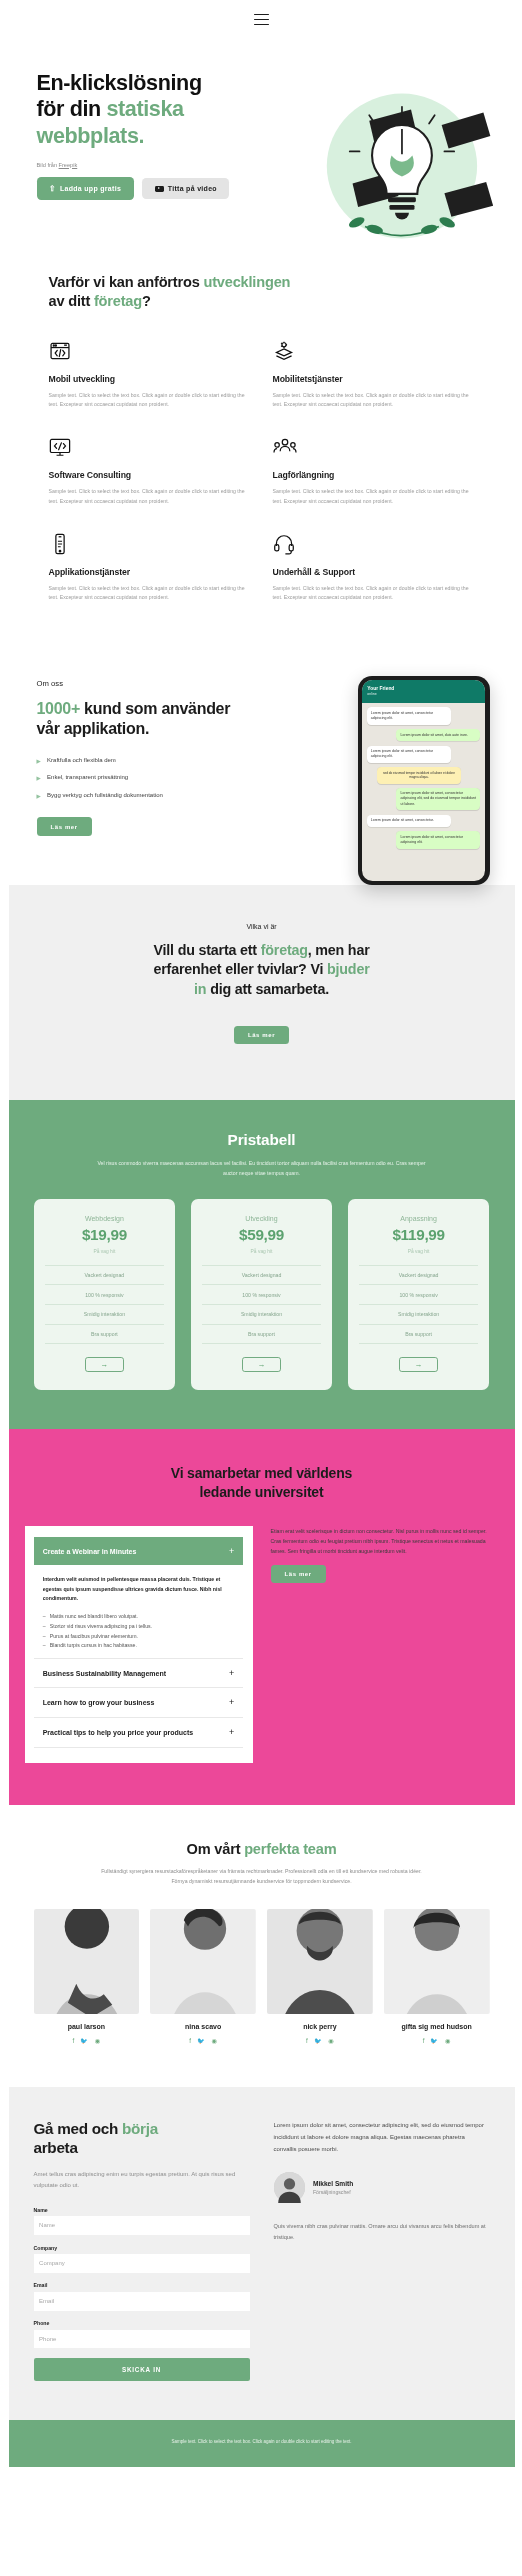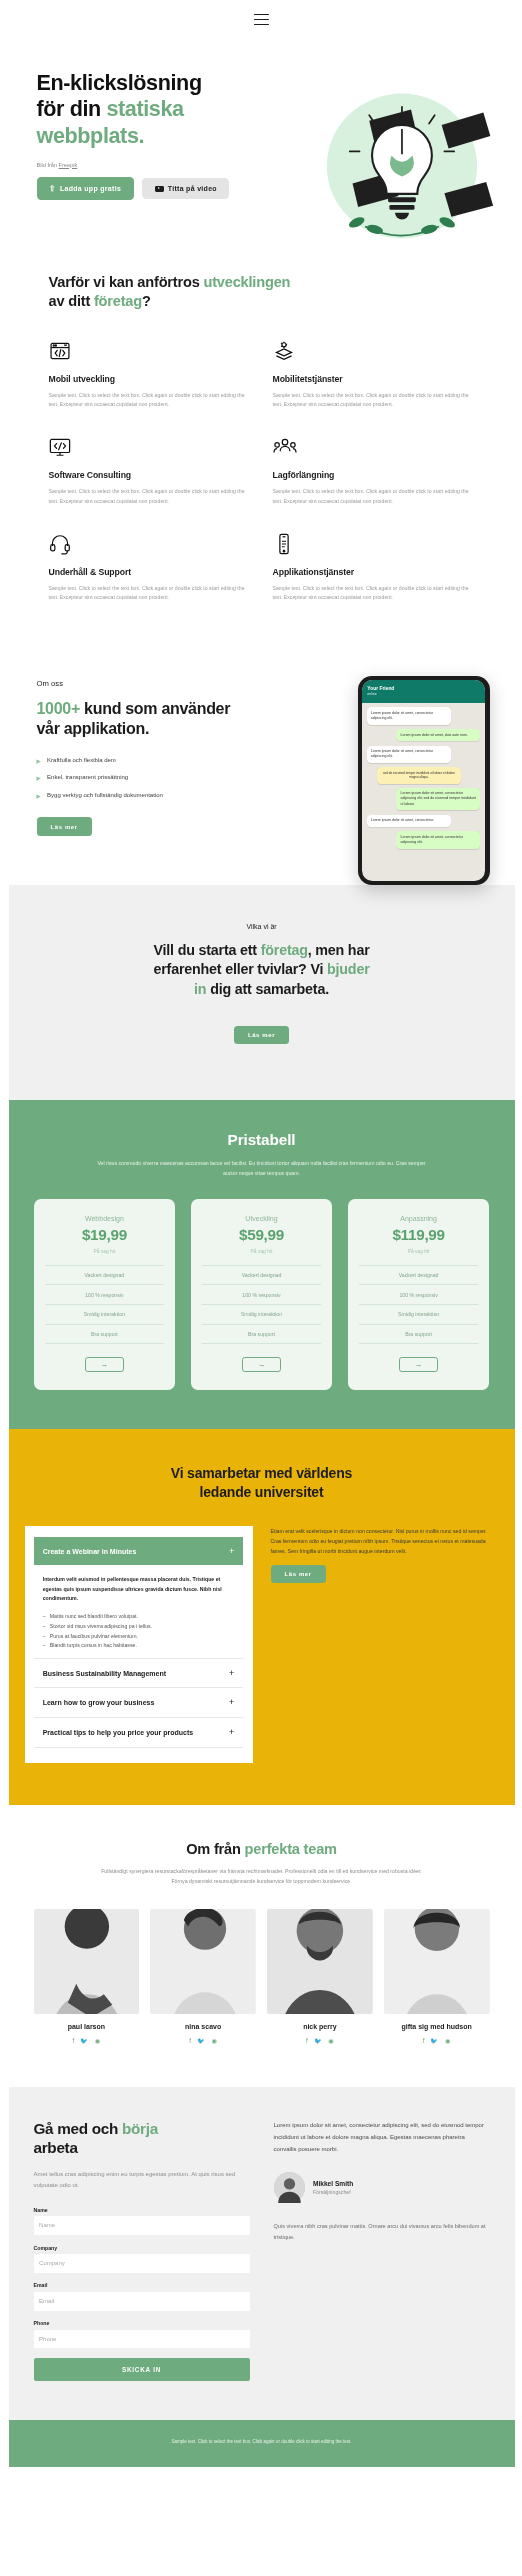--- a/index.html
+++ b/index.html
@@ -93,21 +93,21 @@
   .price-card { background: #eef6ef; border-radius: 7px; padding: 15.3px 11px 18px; }
   .price-name { font-size: 7px; color: #8fb698; margin-bottom: 4.2px; }
   .price-amt { font-size: 15.3px; font-weight: 700; color: #5ca26f; letter-spacing:-0.3px; }
   .price-note { font-size: 4.9px; color: #a9c6b0; margin-top: 4.9px; margin-bottom: 11px; }
   .price-feats { list-style:none; }
   .price-feats li { font-size: 5.2px; color: #86a68e; padding: 6.3px 0; border-top: 0.7px solid #d5e6d8; }
   .price-feats li:last-child { border-bottom: 0.7px solid #d5e6d8; }
   .arrow-btn { margin-top: 12.5px; width: 39px; height: 15.3px; border: 0.7px solid #72ab81; border-radius: 2.8px; background: transparent; color:#5ca26f; font-size: 7.7px; display:inline-flex; align-items:center; justify-content:center; }
 
   
-  .uni { background: #eab308; padding: 35px 16px 42px; }
+  .uni { background: #ec4899; padding: 35px 16px 42px; }
   h2.uni-title { font-size: 14px; line-height: 1.35; font-weight: 700; text-align: center; margin-bottom: 24px; letter-spacing:-0.2px; }
   .acc { background: #fff; padding: 11px 9.8px 15.3px; display:flex; flex-direction:column; gap: 0; }
   .acc-item { border-bottom: 0.7px solid #e8e8e8; }
   .acc-head { display:flex; justify-content: space-between; align-items:center; padding: 9.8px 8.4px; font-size: 7px; font-weight: 700; }
   .acc-head.open { background: #6eab7e; color:#fff; }
   .plus { font-size: 9px; font-weight: 400; line-height:1; }
   .acc-body { padding: 9.8px 8.4px 7px; }
   .acc-body .lead { font-size: 5.2px; font-weight:700; line-height: 1.85; margin-bottom: 8.4px; }
   .acc-body ul { list-style:none; }
   .acc-body ul li { font-size: 5.2px; color:#555; line-height:1.85; display:flex; gap:4.2px; }
@@ -268,40 +268,40 @@
               <path d="M33 24c0-3.4-2-5.8-4.5-5.8"></path>
           </svg>
         </div>
         <div class="feat-h">Lagförlängning</div>
         <div class="feat-p">Sample text. Click to select the text box. Click again or double click to start editing the text. Excepteur sint occaecat cupidatat non proident.</div>
       </div>
 
       <div class="feat">
         <div class="feat-icon">
           <svg width="22" height="22" viewBox="0 0 32 32" fill="none" stroke="#111" stroke-width="1.8">
+            <rect x="10" y="2" width="12" height="28" rx="2.5"></rect>
+              <path d="M14 5.5h4"></path>
+              <circle cx="16" cy="26.5" r="1.1" fill="#111"></circle>
+            <path d="M13 12h6M13 16h6M13 20h4"></path>
+          </svg>
+        </div>
+        <div class="feat-h">Applikationstjänster</div>
+        <div class="feat-p">Sample text. Click to select the text box. Click again or double click to start editing the text. Excepteur sint occaecat cupidatat non proident.</div>
+      </div>
+
+      <div class="feat">
+        <div class="feat-icon">
+          <svg width="22" height="22" viewBox="0 0 32 32" fill="none" stroke="#111" stroke-width="1.8">
             <path d="M5 19v-4a11 11 0 0 1 22 0v4"></path>
             <rect x="2.5" y="17" width="6" height="9" rx="2.5"></rect>
               <rect x="23.5" y="17" width="6" height="9" rx="2.5"></rect>
             <path d="M26.5 26v1.5a3 3 0 0 1-3 3H18"></path>
           </svg>
         </div>
         <div class="feat-h">Underhåll &amp; Support</div>
-        <div class="feat-p">Sample text. Click to select the text box. Click again or double click to start editing the text. Excepteur sint occaecat cupidatat non proident.</div>
-      </div>
-
-      <div class="feat">
-        <div class="feat-icon">
-          <svg width="22" height="22" viewBox="0 0 32 32" fill="none" stroke="#111" stroke-width="1.8">
-            <rect x="10" y="2" width="12" height="28" rx="2.5"></rect>
-              <path d="M14 5.5h4"></path>
-              <circle cx="16" cy="26.5" r="1.1" fill="#111"></circle>
-            <path d="M13 12h6M13 16h6M13 20h4"></path>
-          </svg>
-        </div>
-        <div class="feat-h">Applikationstjänster</div>
         <div class="feat-p">Sample text. Click to select the text box. Click again or double click to start editing the text. Excepteur sint occaecat cupidatat non proident.</div>
       </div>
     </div>
   </section>
 
   <section class="about">
     <div class="about-left">
       <div class="eyebrow">Om oss</div>
       <h2 class="about-title">
         <span class="g">1000+</span><span> kund som använder vår applikation.</span>
@@ -467,21 +467,21 @@
 
       <div>
         <p class="acc-side">Etiam erat velit scelerisque in dictum non consectetur. Nisl purus in mollis nunc sed id semper. Cras fermentum odio eu feugiat pretium nibh ipsum. Tristique senectus et netus et malesuada fames. Sem fringilla ut morbi tincidunt augue interdum velit.</p>
         <button class="btn-sm">Läs mer</button>
       </div>
     </div>
   </section>
 
   <section class="team">
     <h2 class="team-title">
-      <span>Om från </span><span class="g">perfekta team</span>
+      <span>Om vårt </span><span class="g">perfekta team</span>
     </h2>
     <p class="team-sub">Fullständigt synergiera resurstackaförespråketaner via främsta rechtmarknader. Professionellt odla en till ett kundservice med robusta idéer. Förnya dynamiskt resursutjämnande kundservice för toppmodern kundservice.</p>
 
     <div class="team-grid">
 
       <div>
         <div class="member-photo">
           <svg viewBox="0 0 100 150" width="100%" height="105" preserveAspectRatio="xMidYMid slice">
             <rect width="100" height="150" fill="#e9e9e9"></rect>
             <circle cx="50" cy="42" r="21" fill="#3a3a3a"></circle>

